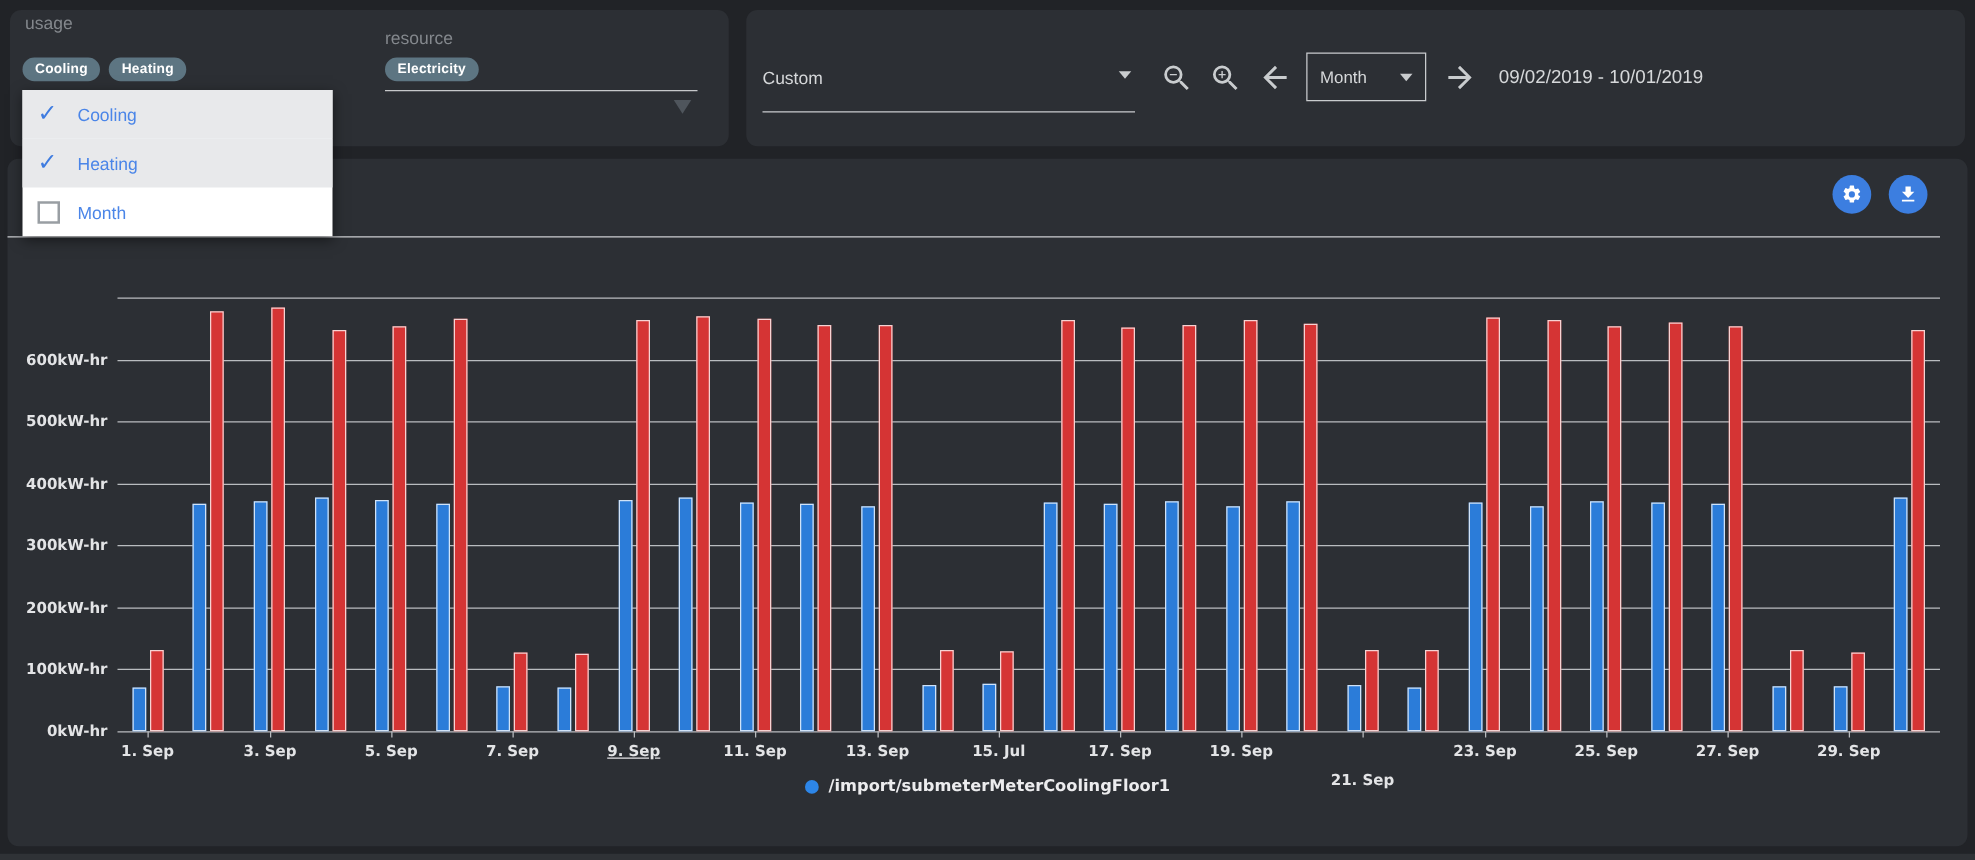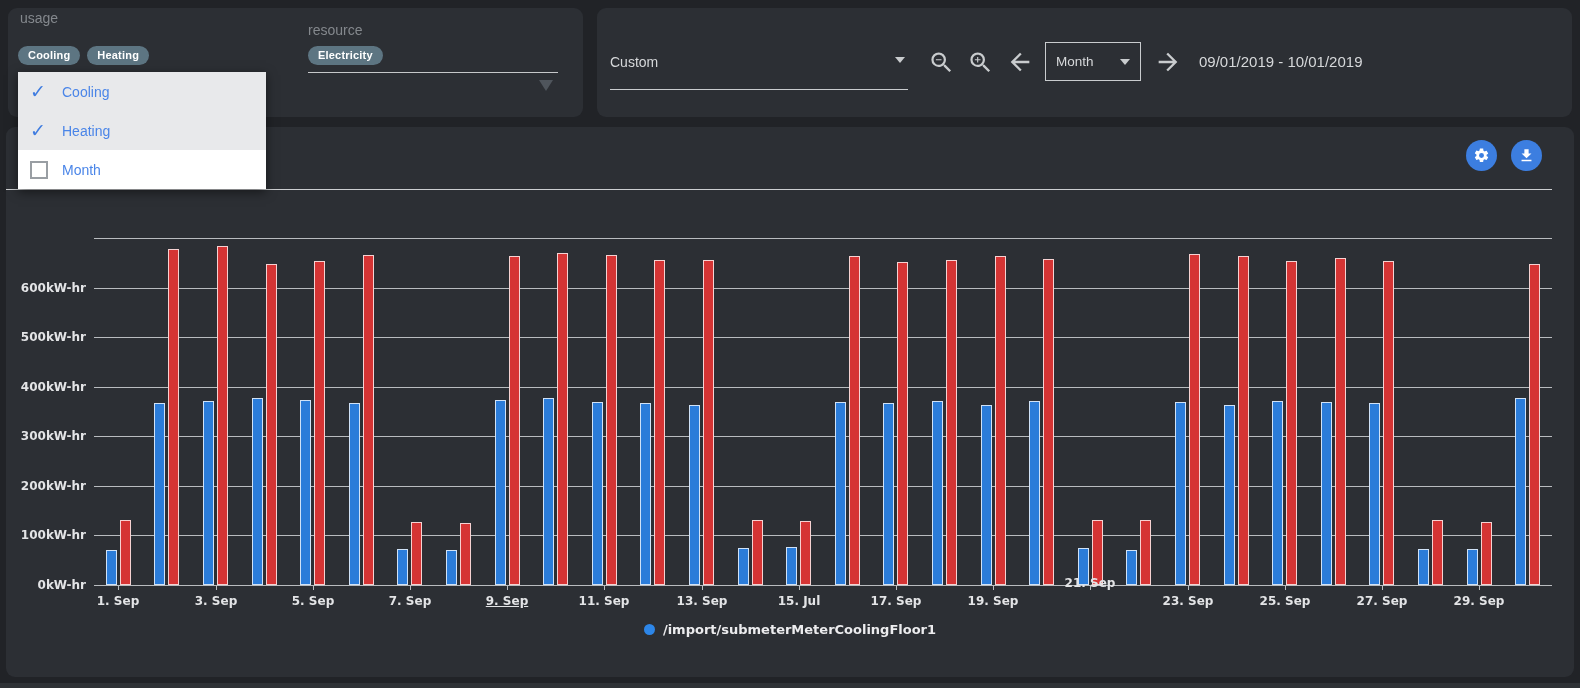--- a/index.html
+++ b/index.html
@@ -91,21 +91,21 @@
 
   <div id="month-box">
     <span>Month</span>
     <span class="caret-inline"></span>
   </div>
 
   <svg class="tb-icon" style="left:557px;top:40px;" width="28" height="28" viewBox="0 0 24 24">
     <path d="M12 4l-1.41 1.41L16.17 11H4v2h12.17l-5.58 5.59L12 20l8-8-8-8z"></path>
   </svg>
 
-  <div class="tb-text" style="left:602px;top:45px;font-size:15px;">09/01/2019 - 10/01/2019</div>
+  <div class="tb-text" style="left:602px;top:45px;font-size:15px;">09/02/2019 - 10/01/2019</div>
 </div>
 
 <div class="panel" id="panel-chart">
   <div class="round-btn" style="left:1460px;top:13px;">
     <svg width="17" height="17" viewBox="0 0 24 24">
       <path d="M19.14 12.94c.04-.31.06-.62.06-.94s-.02-.63-.06-.94l2.03-1.58a.5.5 0 0 0 .12-.64l-1.92-3.32a.5.5 0 0 0-.61-.22l-2.39.96c-.5-.38-1.04-.7-1.62-.94l-.36-2.54A.5.5 0 0 0 13.9 2h-3.8a.5.5 0 0 0-.49.42l-.36 2.54c-.59.24-1.13.56-1.62.94l-2.39-.96a.5.5 0 0 0-.61.22L2.71 8.48a.5.5 0 0 0 .12.64l2.03 1.58c-.04.31-.06.63-.06.94s.02.63.06.94l-2.03 1.58a.5.5 0 0 0-.12.64l1.92 3.32c.12.21.39.3.61.22l2.39-.96c.5.38 1.04.7 1.62.94l.36 2.54c.04.24.25.42.49.42h3.8c.24 0 .45-.18.49-.42l.36-2.54c.59-.24 1.13-.56 1.62-.94l2.39.96c.22.08.49 0 .61-.22l1.92-3.32a.5.5 0 0 0-.12-.64l-2.03-1.58zM12 15.5a3.5 3.5 0 1 1 0-7 3.5 3.5 0 0 1 0 7z"></path>
     </svg>
   </div>
   <div class="round-btn" style="left:1505px;top:13px;">
     <svg width="17" height="17" viewBox="0 0 24 24">
@@ -186,21 +186,21 @@
       <div class="bar" style="width: 11px; left: 940px; top: 133px; height: 325px; background: rgb(213, 52, 52);"></div>
       <div class="bar" style="width: 11px; left: 975px; top: 278px; height: 180px; background: rgb(43, 124, 217);"></div>
       <div class="bar" style="width: 11px; left: 989px; top: 129px; height: 329px; background: rgb(213, 52, 52);"></div>
       <div class="xtick" style="left: 987px; top: 458px;"></div>
       <div class="xlabel" style="left: 955px; top: 467px;">19. Sep</div>
       <div class="bar" style="width: 11px; left: 1023px; top: 274px; height: 184px; background: rgb(43, 124, 217);"></div>
       <div class="bar" style="width: 11px; left: 1037px; top: 132px; height: 326px; background: rgb(213, 52, 52);"></div>
       <div class="bar" style="width: 11px; left: 1072px; top: 421px; height: 37px; background: rgb(43, 124, 217);"></div>
       <div class="bar" style="width: 11px; left: 1086px; top: 393px; height: 65px; background: rgb(213, 52, 52);"></div>
       <div class="xtick" style="left: 1084px; top: 458px;"></div>
-      <div class="xlabel" style="left: 1052px; top: 449px;">21. Sep</div>
+      <div class="xlabel" style="left: 1052px; top: 490px;">21. Sep</div>
       <div class="bar" style="width: 11px; left: 1120px; top: 423px; height: 35px; background: rgb(43, 124, 217);"></div>
       <div class="bar" style="width: 11px; left: 1134px; top: 393px; height: 65px; background: rgb(213, 52, 52);"></div>
       <div class="bar" style="width: 11px; left: 1169px; top: 275px; height: 183px; background: rgb(43, 124, 217);"></div>
       <div class="bar" style="width: 11px; left: 1183px; top: 127px; height: 331px; background: rgb(213, 52, 52);"></div>
       <div class="xtick" style="left: 1182px; top: 458px;"></div>
       <div class="xlabel" style="left: 1150px; top: 467px;">23. Sep</div>
       <div class="bar" style="width: 11px; left: 1218px; top: 278px; height: 180px; background: rgb(43, 124, 217);"></div>
       <div class="bar" style="width: 11px; left: 1232px; top: 129px; height: 329px; background: rgb(213, 52, 52);"></div>
       <div class="bar" style="width: 11px; left: 1266px; top: 274px; height: 184px; background: rgb(43, 124, 217);"></div>
       <div class="bar" style="width: 11px; left: 1280px; top: 134px; height: 324px; background: rgb(213, 52, 52);"></div>

